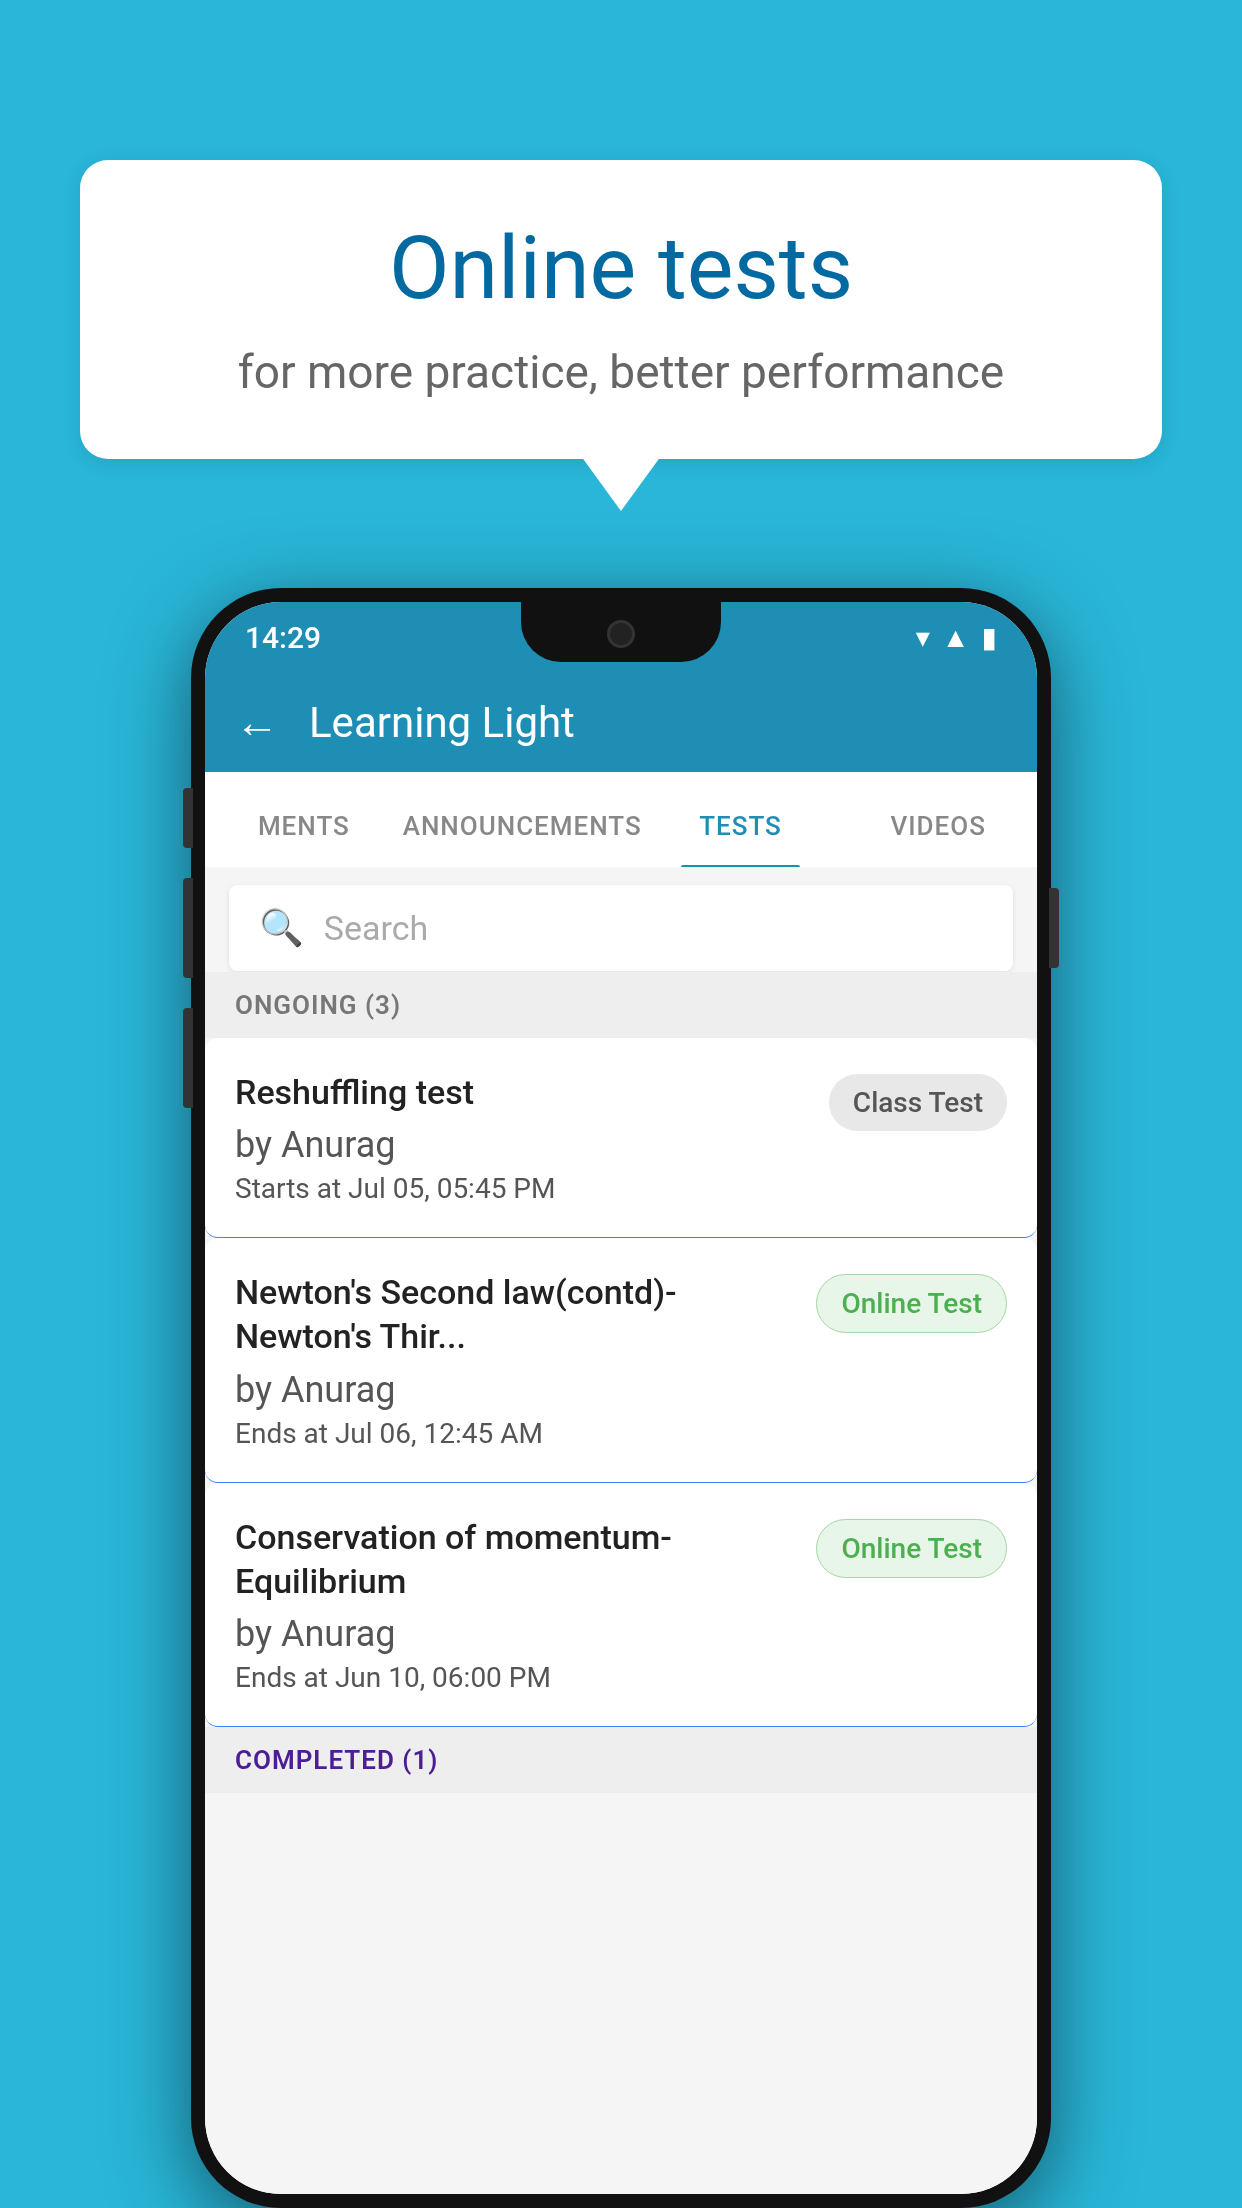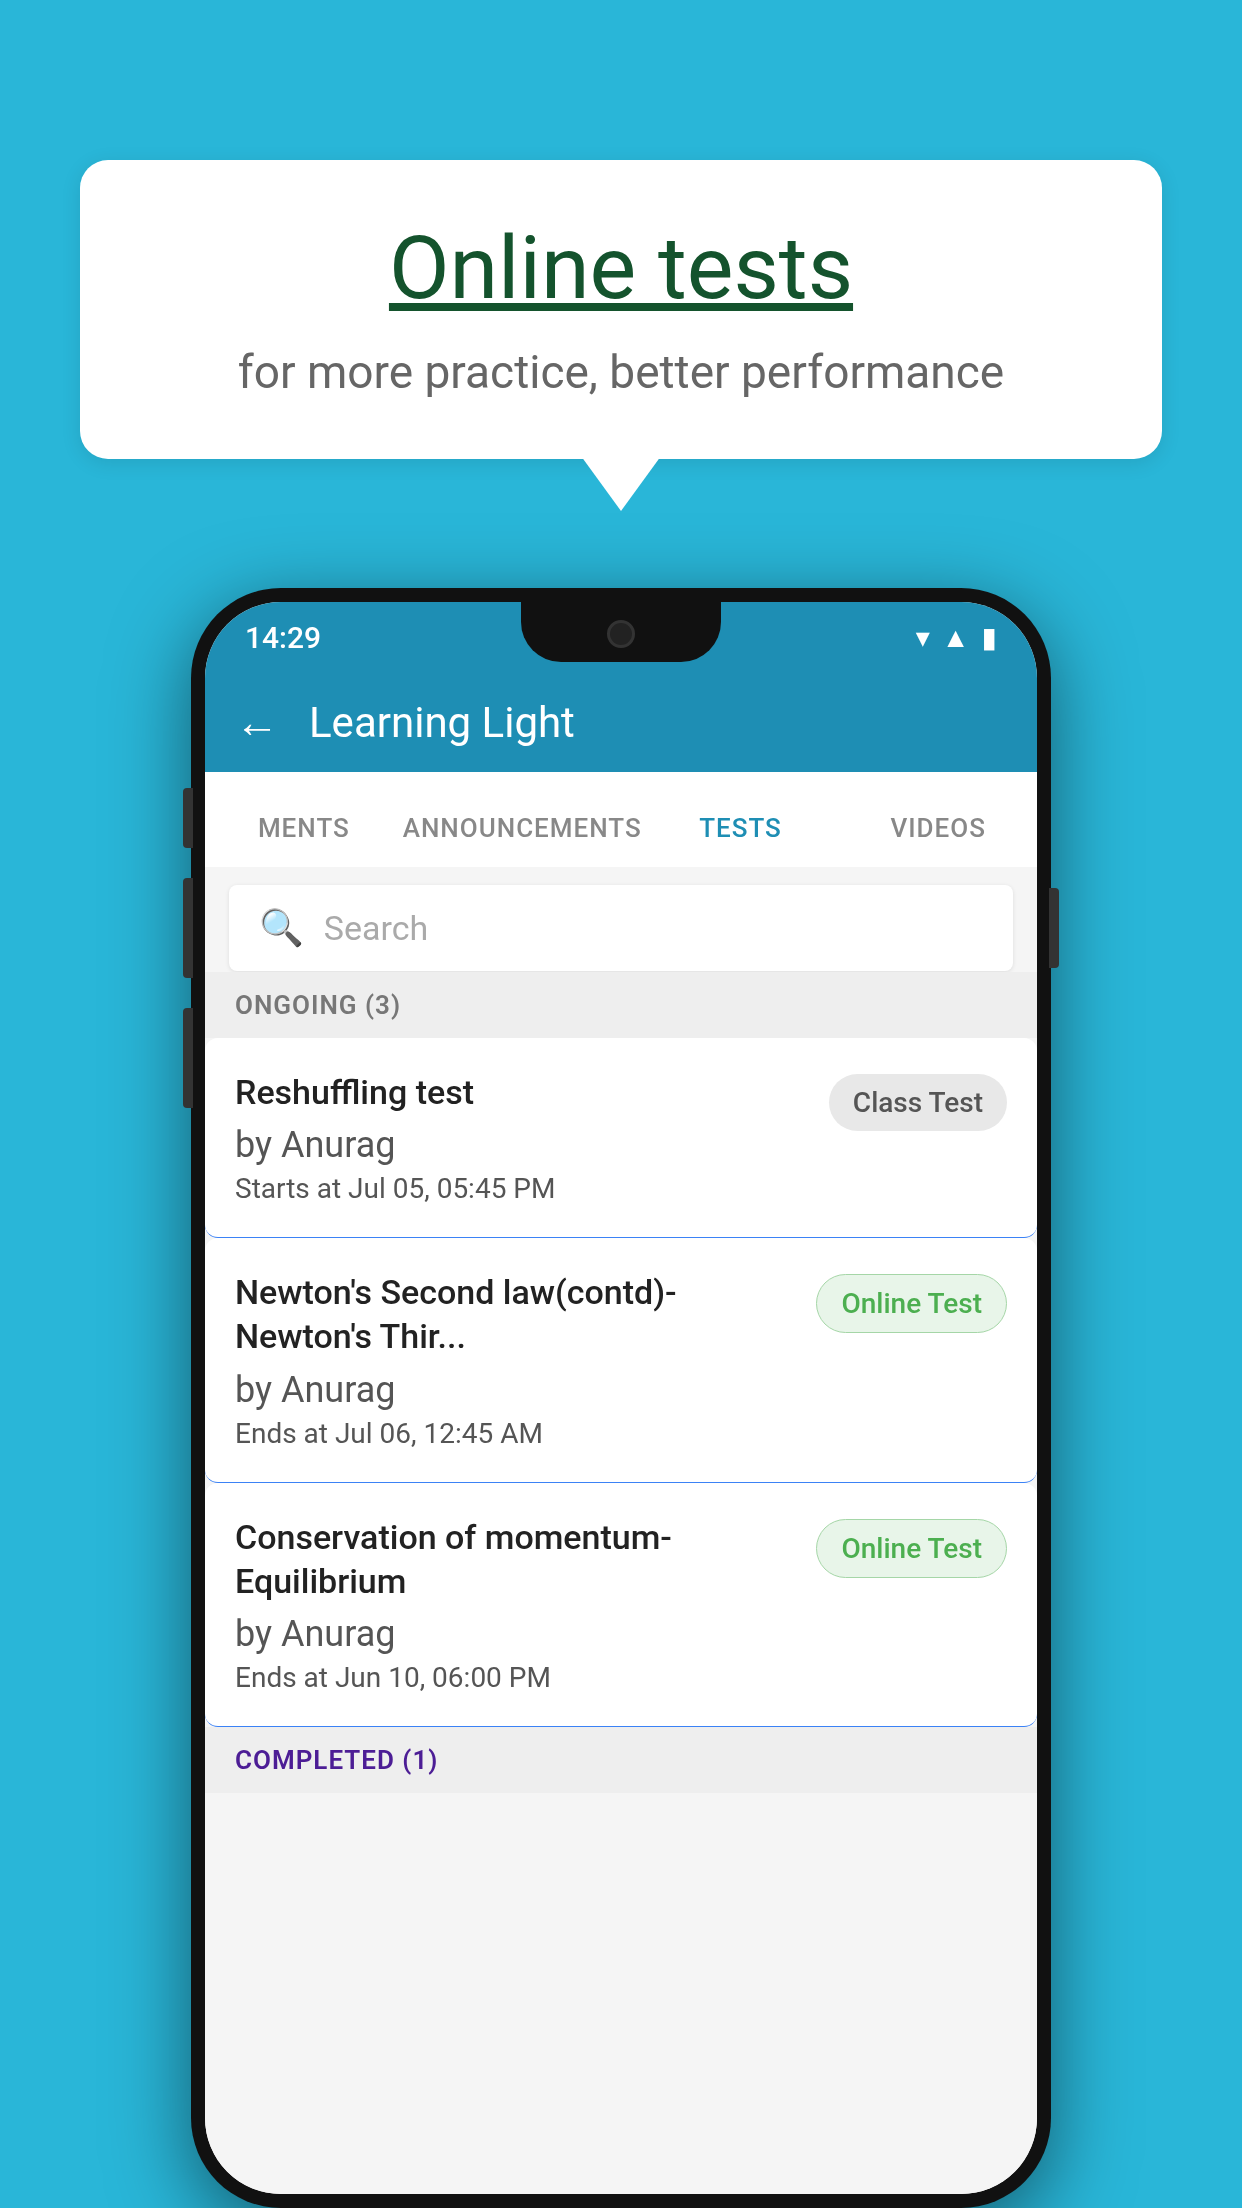--- a/index.html
+++ b/index.html
@@ -35,25 +35,24 @@
       transform: translateX(-50%);
       width: 0;
       height: 0;
       border-left: 40px solid transparent;
       border-right: 40px solid transparent;
       border-top: 55px solid white;
     }
 
     .bubble-title {
       font-size: 88px;
-      color: #14532d;
+      color: #0369a1;
       font-weight: 400;
       line-height: 1.1;
       margin-bottom: 28px;
-      text-decoration: underline;
     }
 
     .bubble-subtitle {
       font-size: 46px;
       color: #666;
       font-weight: 400;
     }
 
     
     .phone-container {
@@ -173,21 +172,21 @@
     
     .tabs-container {
       position: absolute;
       top: 170px;
       left: 0;
       right: 0;
       height: 112px;
       background: white;
       display: flex;
       align-items: center;
-      border-bottom: 1px solid #000000;
+      border-bottom: 5px solid #000000;
     }
 
     .tab {
       flex: 1;
       text-align: center;
       font-size: 26px;
       color: #888;
       font-weight: 500;
       text-transform: uppercase;
       letter-spacing: 1px;

